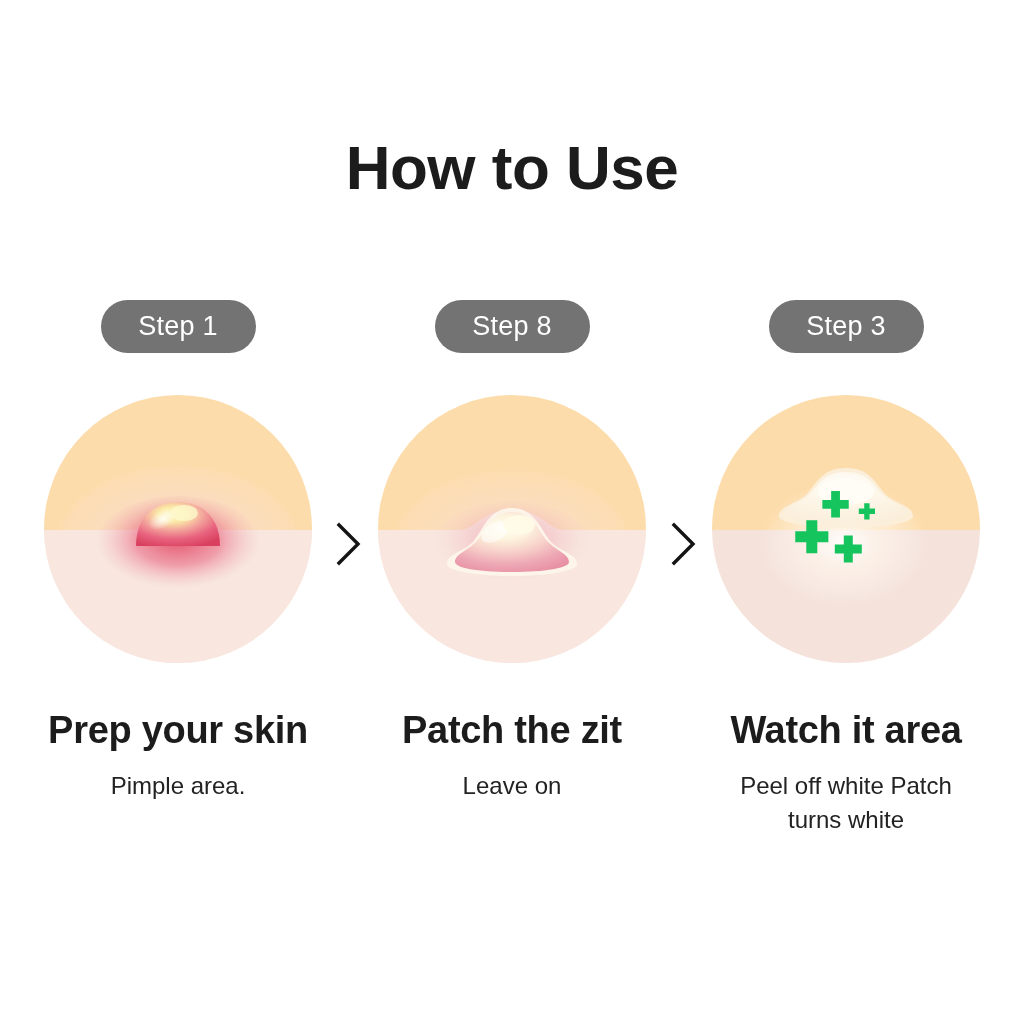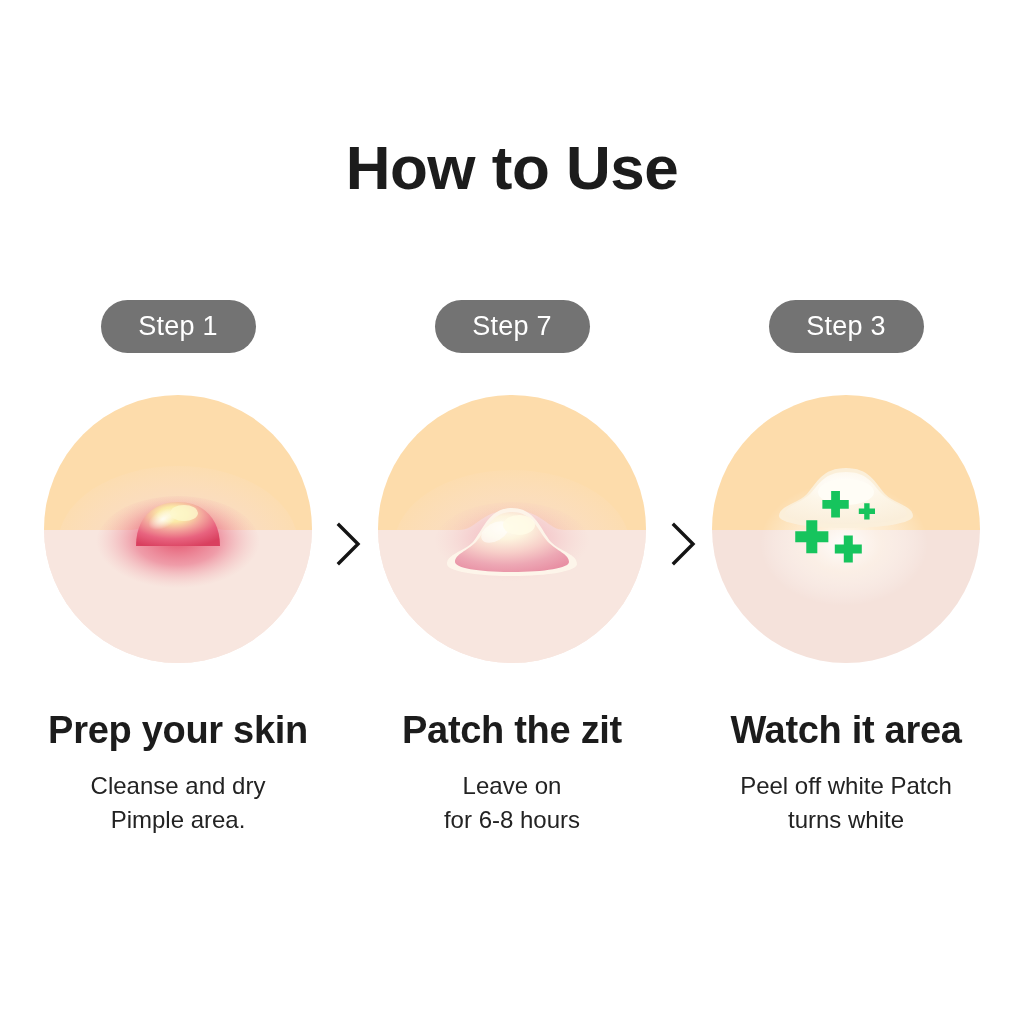--- a/index.html
+++ b/index.html
@@ -157,27 +157,26 @@
             <ellipse cx="135" cy="150" rx="82" ry="48" fill="url(#redhalo1)"></ellipse>
             <path d="M93 152 C93 124 110 108 135 108 C160 108 177 124 177 152 Z" fill="url(#bump1)"></path>
             <ellipse cx="120" cy="125" rx="16" ry="9" transform="rotate(-28 120 125)" fill="url(#spec1)"></ellipse>
             <ellipse cx="141" cy="119" rx="14" ry="8" fill="#fdf7cc" opacity="0.8"></ellipse>
           </g>
         </svg>
       </div>
 
       <div class="caption-head">Prep your skin</div>
       <div class="caption-body">
-        <div>Cleanse and dry</div>
         <div>Pimple area.</div>
       </div>
     </div>
 
     <div class="step">
-      <div class="pill">Step 7</div>
+      <div class="pill">Step 8</div>
 
       <div class="illus-wrap">
         <svg width="270" height="270" viewBox="0 0 270 270" aria-hidden="true">
           <defs>
             <clipPath id="clip2">
                 <circle cx="135" cy="135" r="134"></circle>
               </clipPath>
             <radialGradient id="glow2" cx="50%" cy="52%" r="58%">
               <stop offset="0%" stop-color="#f7d3ca" stop-opacity="0.7"></stop>
               <stop offset="60%" stop-color="#f8e0d8" stop-opacity="0.35"></stop>
@@ -207,21 +206,20 @@
             <path d="M78 168 C78 160 90 157 99 148 C109 137 114 118 135 118 C156 118 161 137 171 148 C180 157 192 160 192 168 C192 174 168 178 135 178 C102 178 78 174 78 168 Z" fill="url(#patch2)"></path>
             <ellipse cx="118" cy="138" rx="15" ry="9" transform="rotate(-30 118 138)" fill="#ffffff" opacity="0.55"></ellipse>
             <ellipse cx="142" cy="131" rx="16" ry="10" fill="#fffbe8" opacity="0.85"></ellipse>
           </g>
         </svg>
       </div>
 
       <div class="caption-head">Patch the zit</div>
       <div class="caption-body">
         <div>Leave on</div>
-        <div>for 6-8 hours</div>
       </div>
     </div>
 
     <div class="step">
       <div class="pill">Step 3</div>
 
       <div class="illus-wrap">
         <svg width="270" height="270" viewBox="0 0 270 270" aria-hidden="true">
           <defs>
             <clipPath id="clip3">

